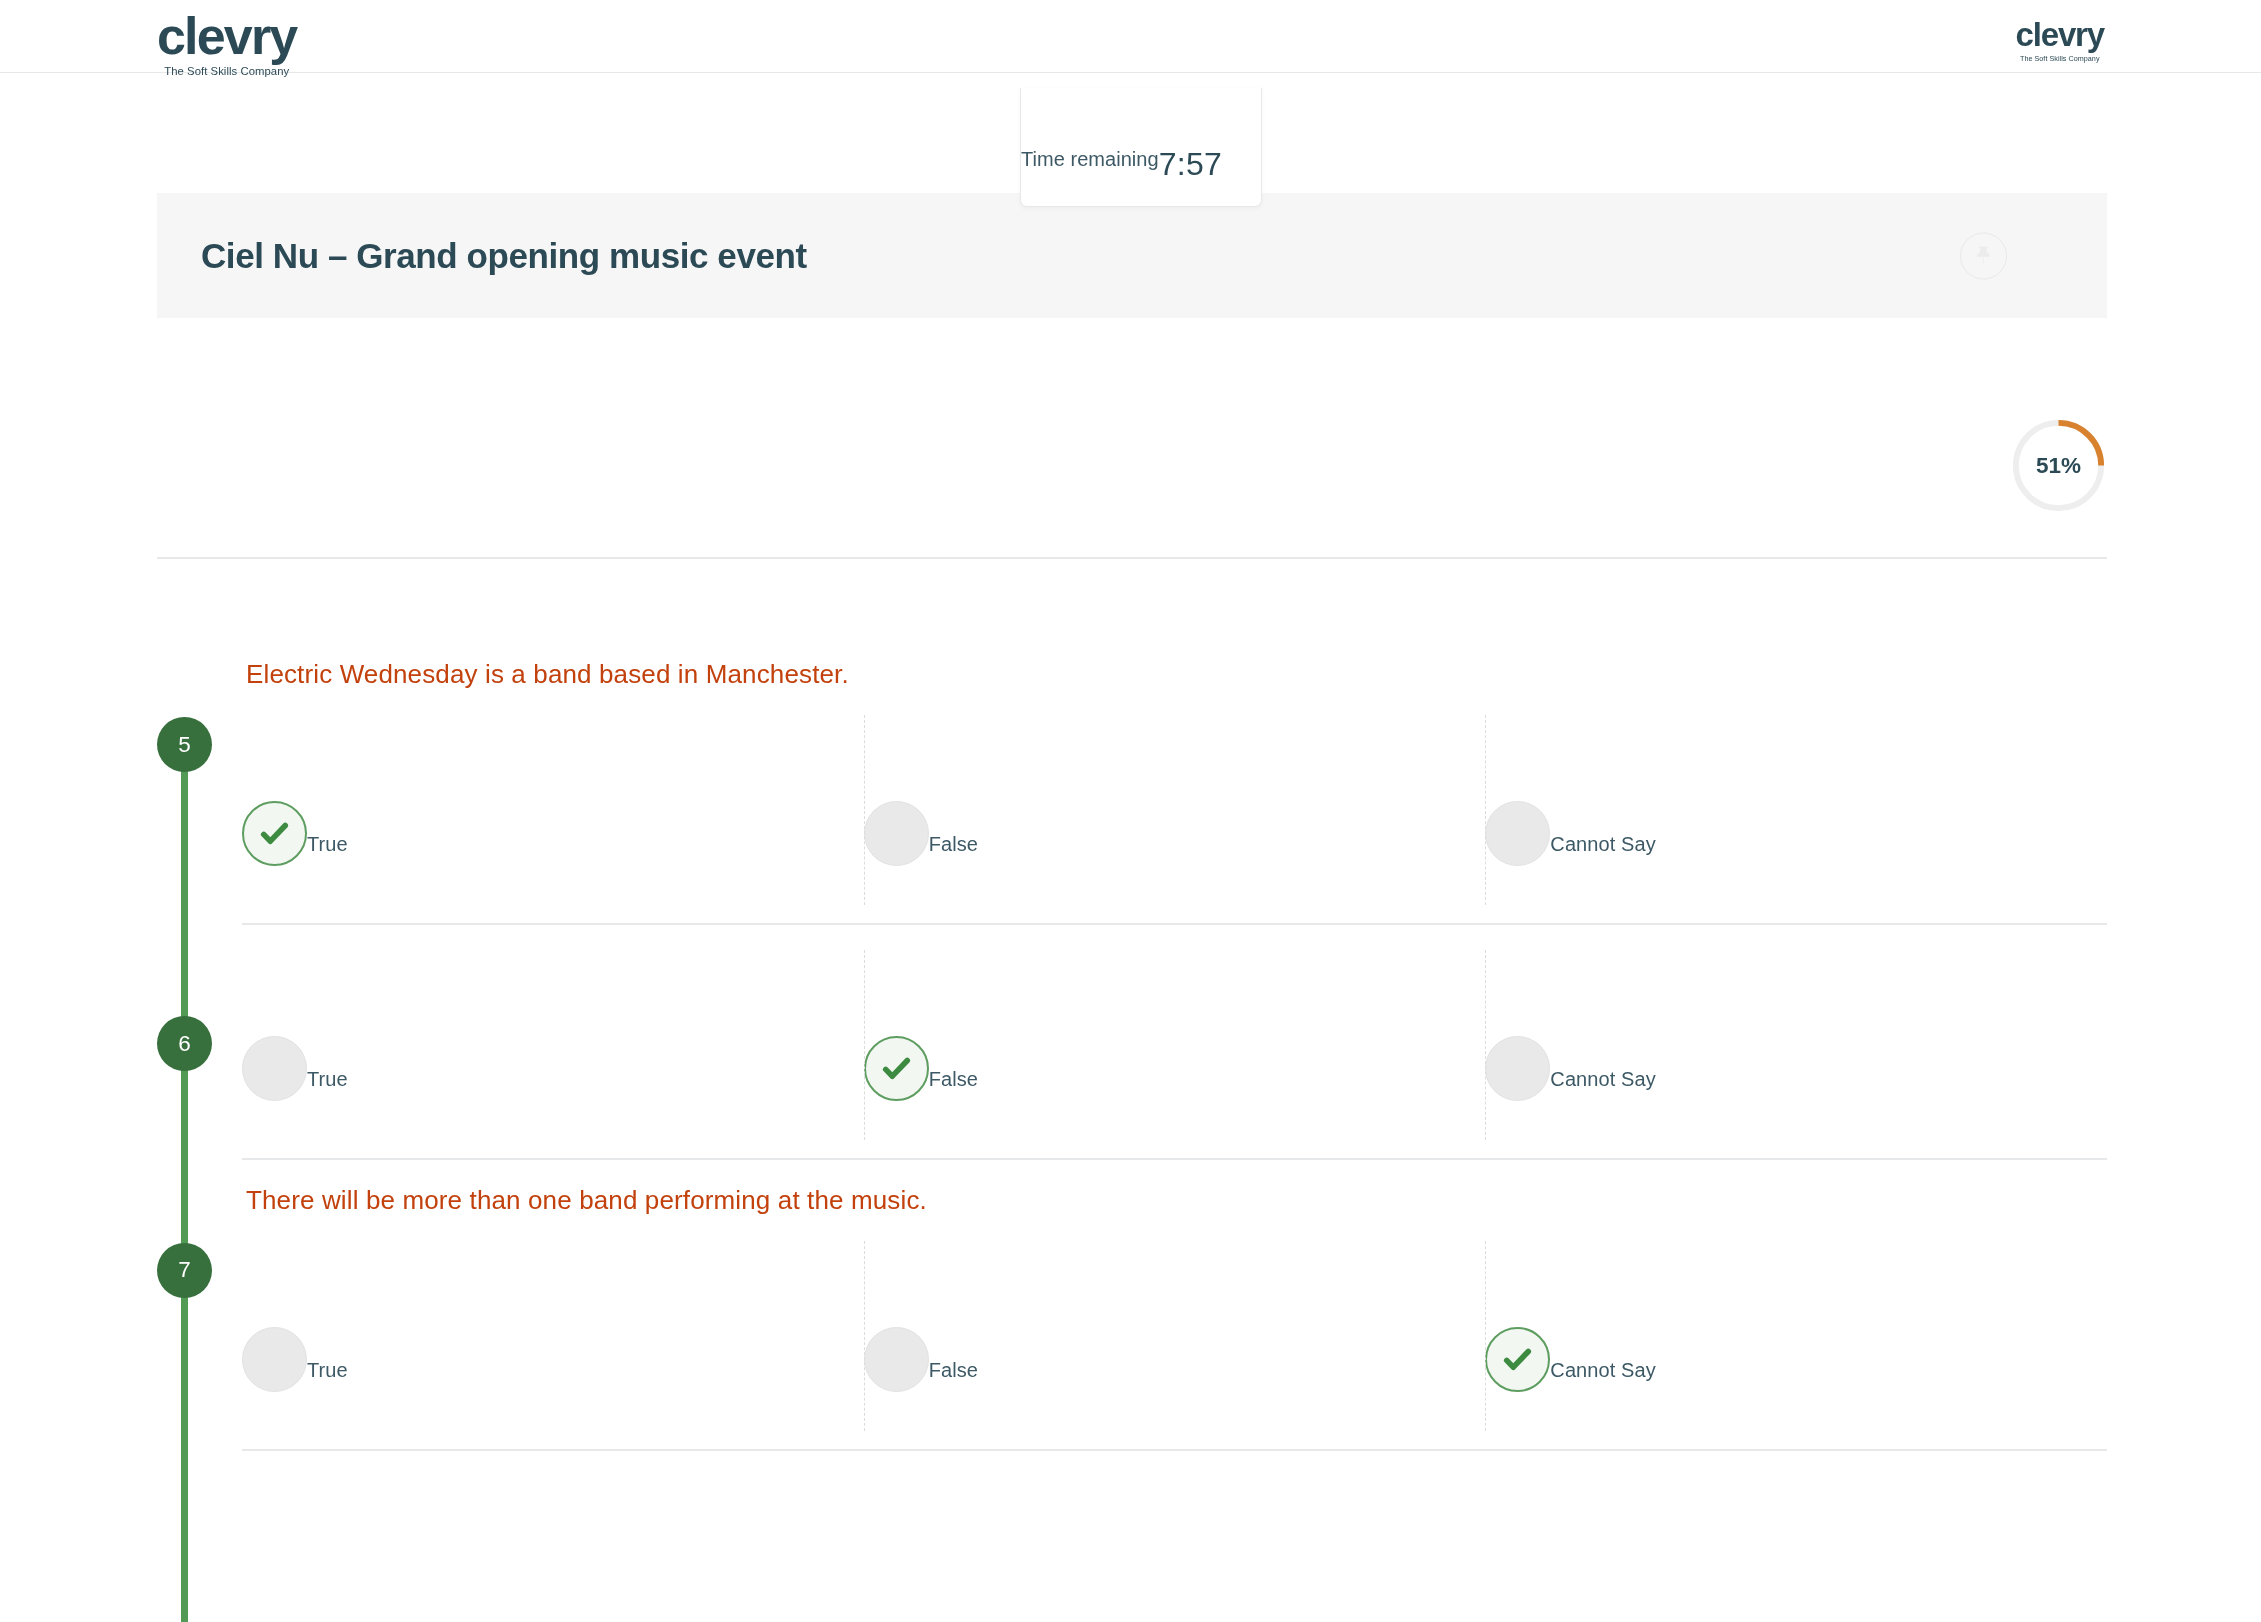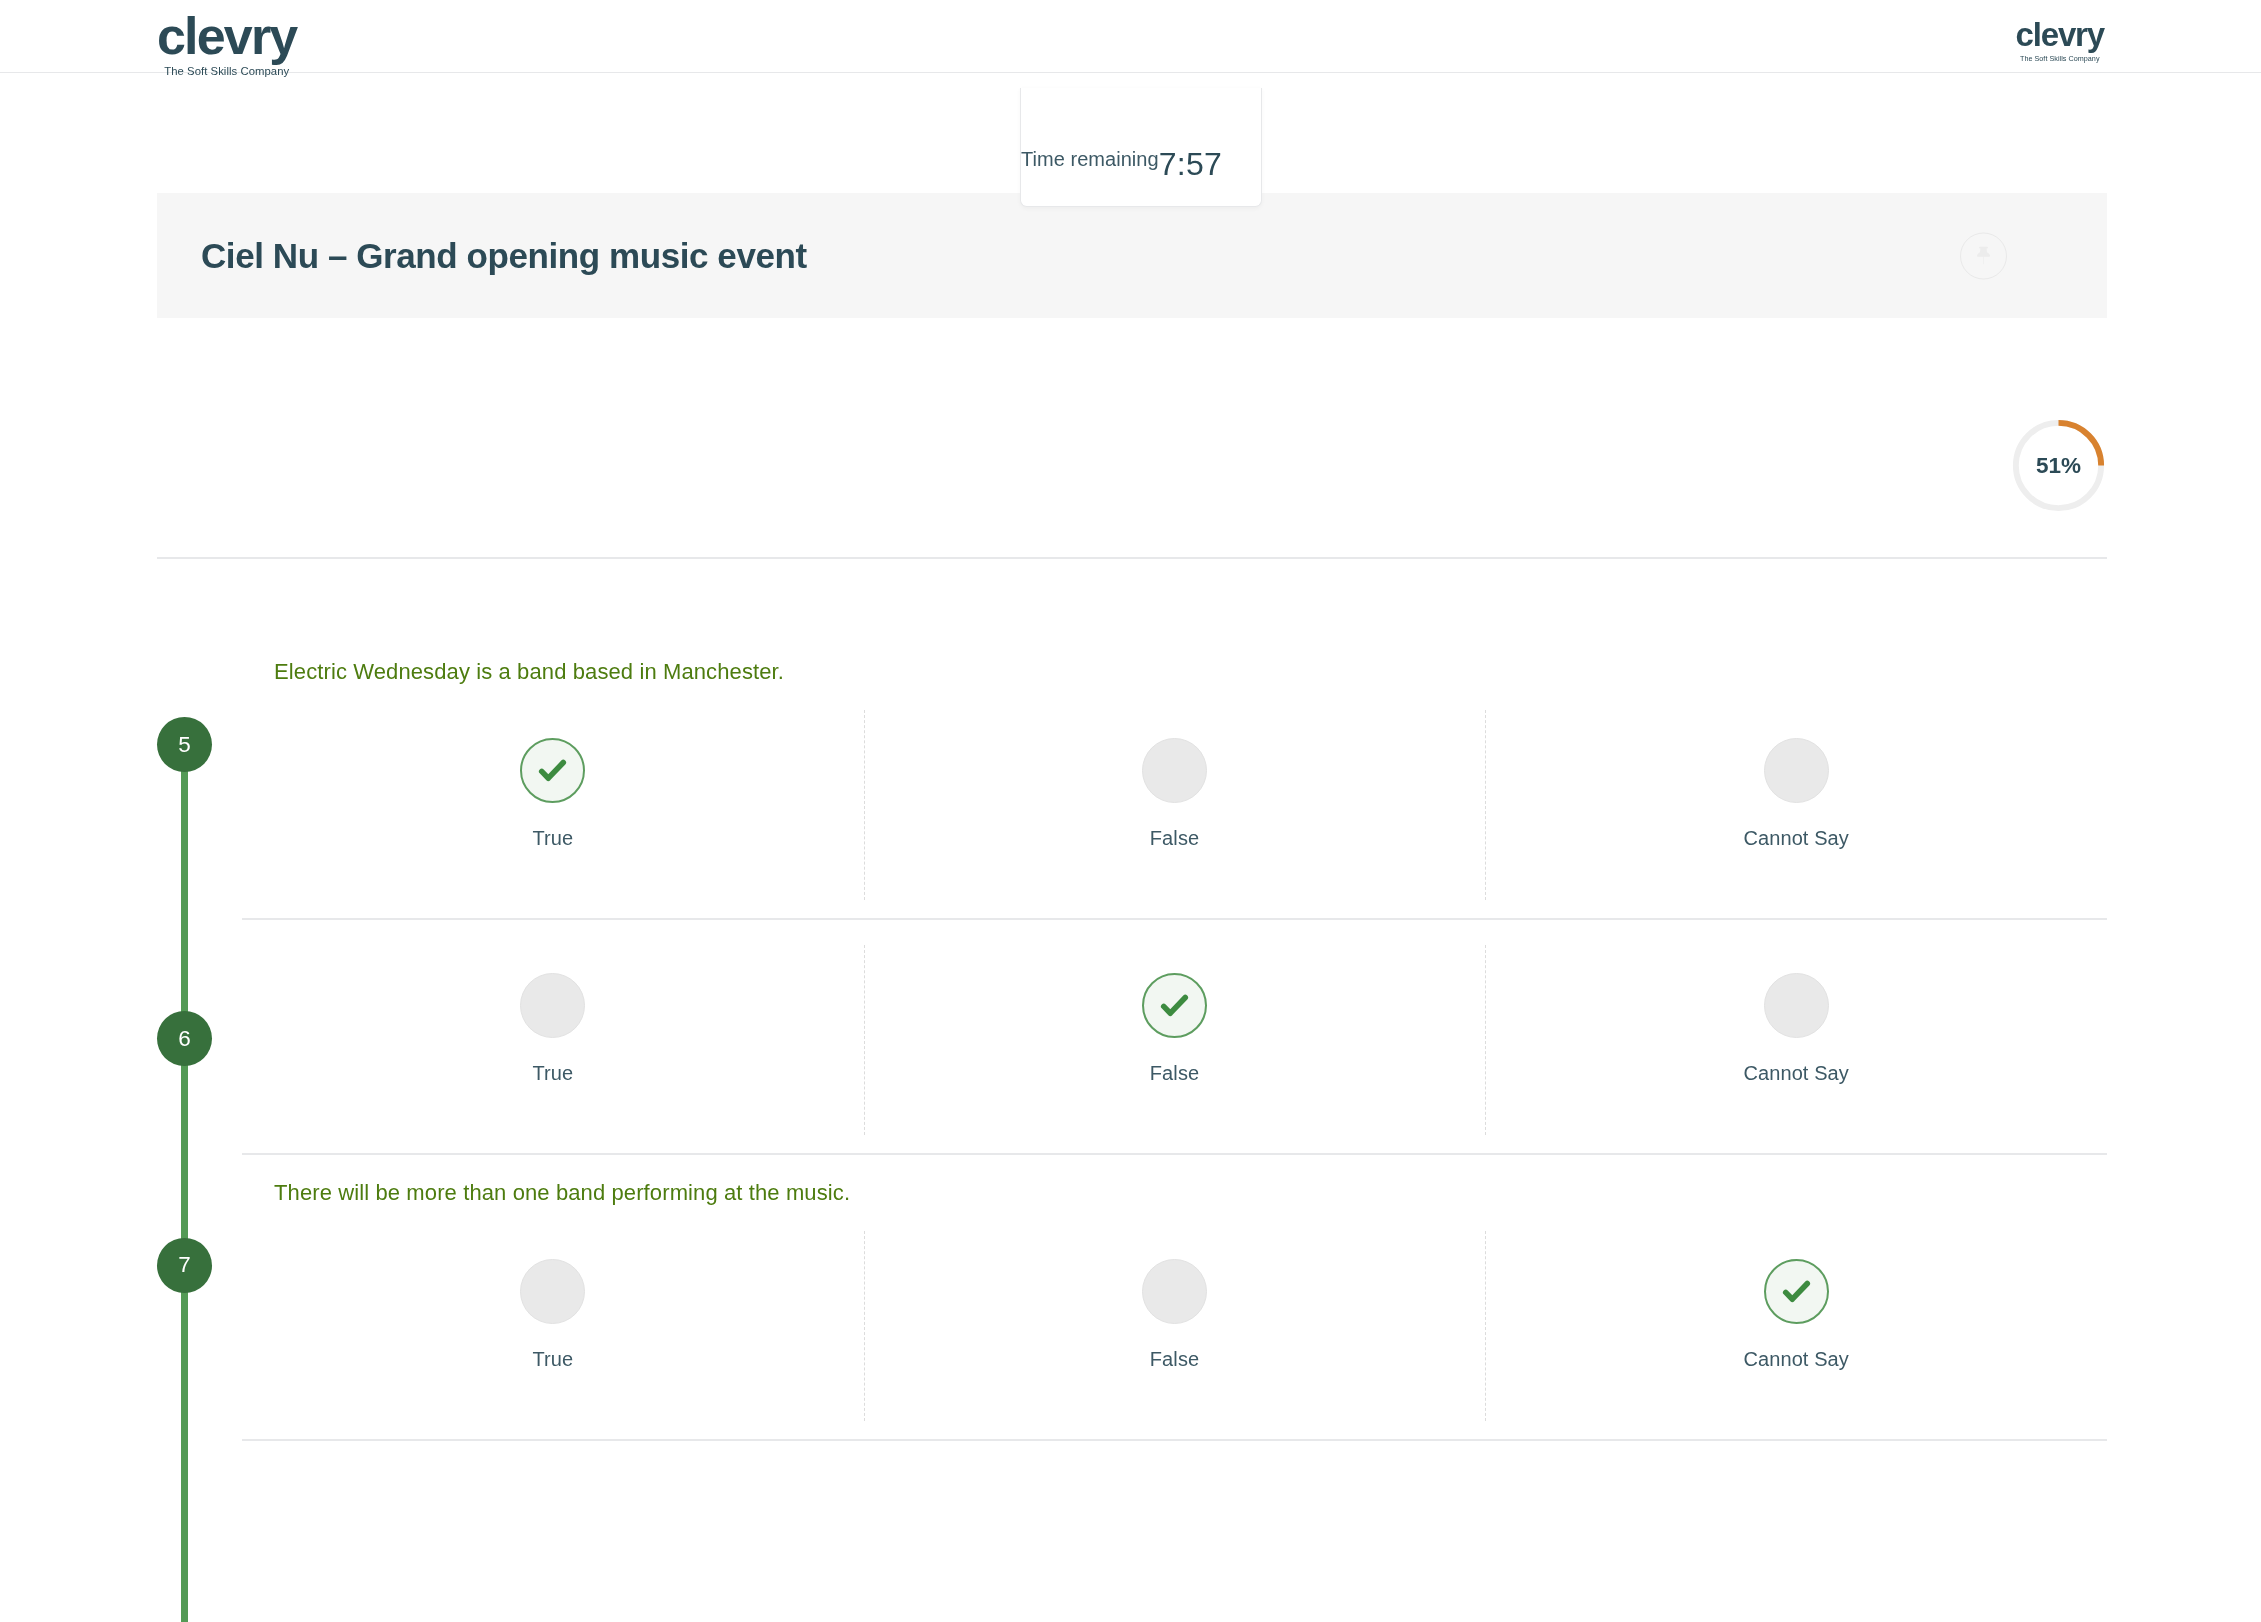--- a/index.html
+++ b/index.html
@@ -184,23 +184,23 @@
     top: 634px;
     width: 1950px;
   }
 
   .q-block {
     position: relative;
     width: 1950px;
   }
 
   .q-stem {
-    margin-left: 117px;
-    font-size: 22px;
-    color: #4d7c0f;
+    margin-left: 89px;
+    font-size: 26px;
+    color: #c2410c;
     letter-spacing: 0.005em;
     padding-top: 25px;
   }
 
   .q-badge {
     position: absolute;
     left: 0px;
     width: 55px;
     height: 55px;
     border-radius: 50%;
@@ -217,21 +217,21 @@
     margin-left: 85px;
     width: 1865px;
     height: 225px;
     display: flex;
     position: relative;
     margin-top: 8.3px;
   }
   .option-col {
     flex: 1 1 0;
     display: flex;
-    flex-direction: column;
+    flex-direction: row;
     align-items: center;
     justify-content: flex-start;
     padding-top: 45px;
     position: relative;
   }
   .option-col + .option-col::before {
     content: "";
     position: absolute;
     left: 0;
     top: 16.7px;

